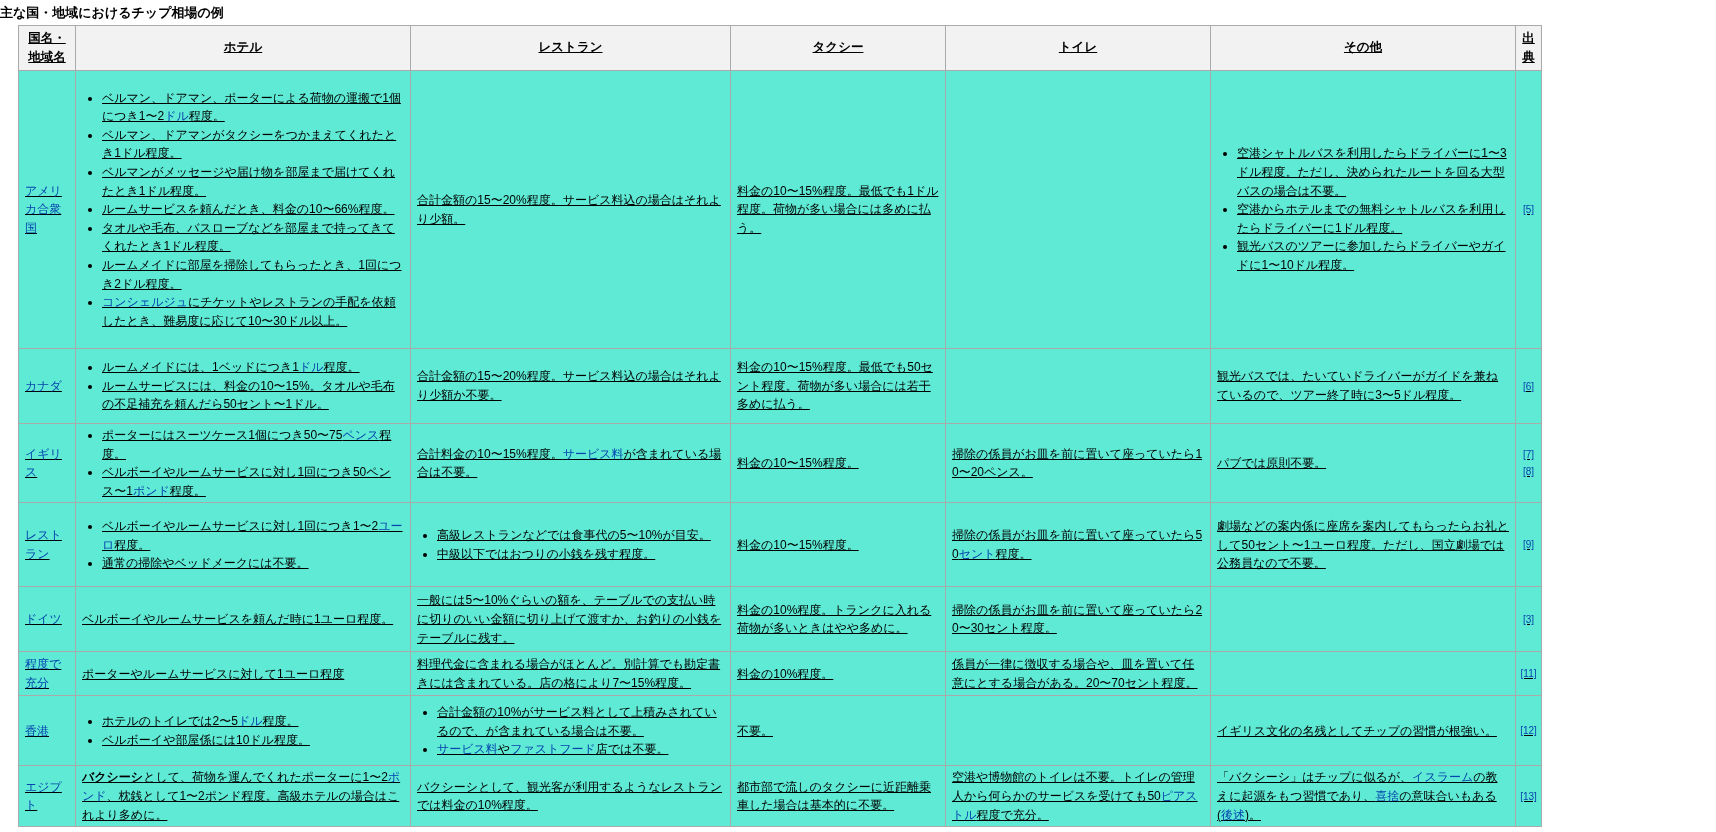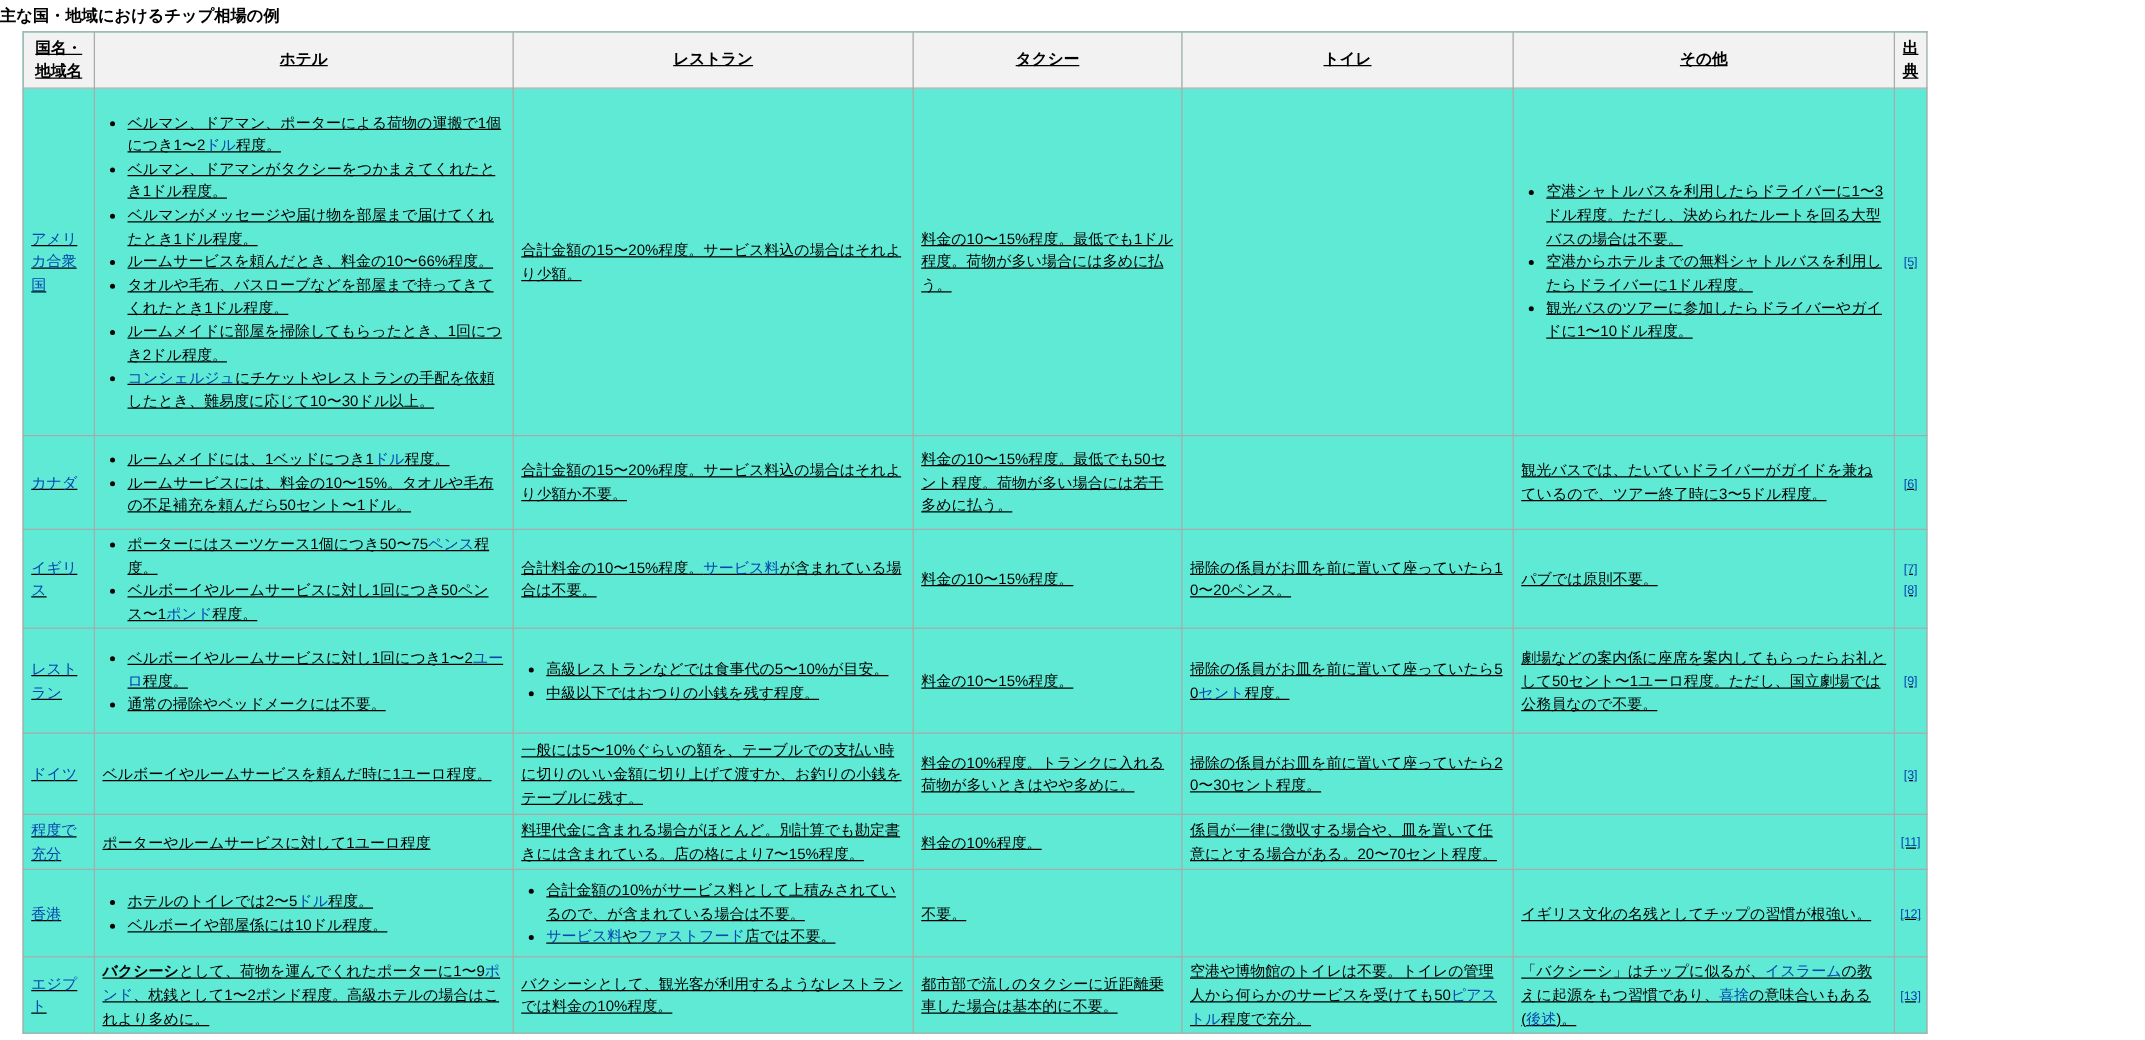--- a/index.html
+++ b/index.html
@@ -197,21 +197,21 @@
         </td>
         <td><span>不要。</span></td>
         <td></td>
         <td><span>イギリス文化の名残としてチップの習慣が根強い。</span></td>
         <td class="ref">
           <div><a href="#">[12]</a></div>
         </td>
       </tr>
       <tr>
         <td><a href="#">エジプト</a></td>
-        <td><span class="b">バクシーシ</span><span>として、荷物を運んでくれたポーターに1〜9</span><a href="#">ポンド</a><span>、枕銭として1〜2ポンド程度。高級ホテルの場合はこれより多めに。</span></td>
+        <td><span class="b">バクシーシ</span><span>として、荷物を運んでくれたポーターに1〜2</span><a href="#">ポンド</a><span>、枕銭として1〜2ポンド程度。高級ホテルの場合はこれより多めに。</span></td>
         <td><span>バクシーシとして、観光客が利用するようなレストランでは料金の10%程度。</span></td>
         <td><span>都市部で流しのタクシーに近距離乗車した場合は基本的に不要。</span></td>
         <td><span>空港や博物館のトイレは不要。トイレの管理人から何らかのサービスを受けても50</span><a href="#">ピアストル</a><span>程度で充分。</span></td>
         <td><span>「バクシーシ」はチップに似るが、</span><a href="#">イスラーム</a><span>の教えに起源をもつ習慣であり、</span><a href="#">喜捨</a><span>の意味合いもある(</span><a href="#">後述</a><span>)。</span></td>
         <td class="ref">
           <div><a href="#">[13]</a></div>
         </td>
       </tr>
     </tbody>
 </table>

